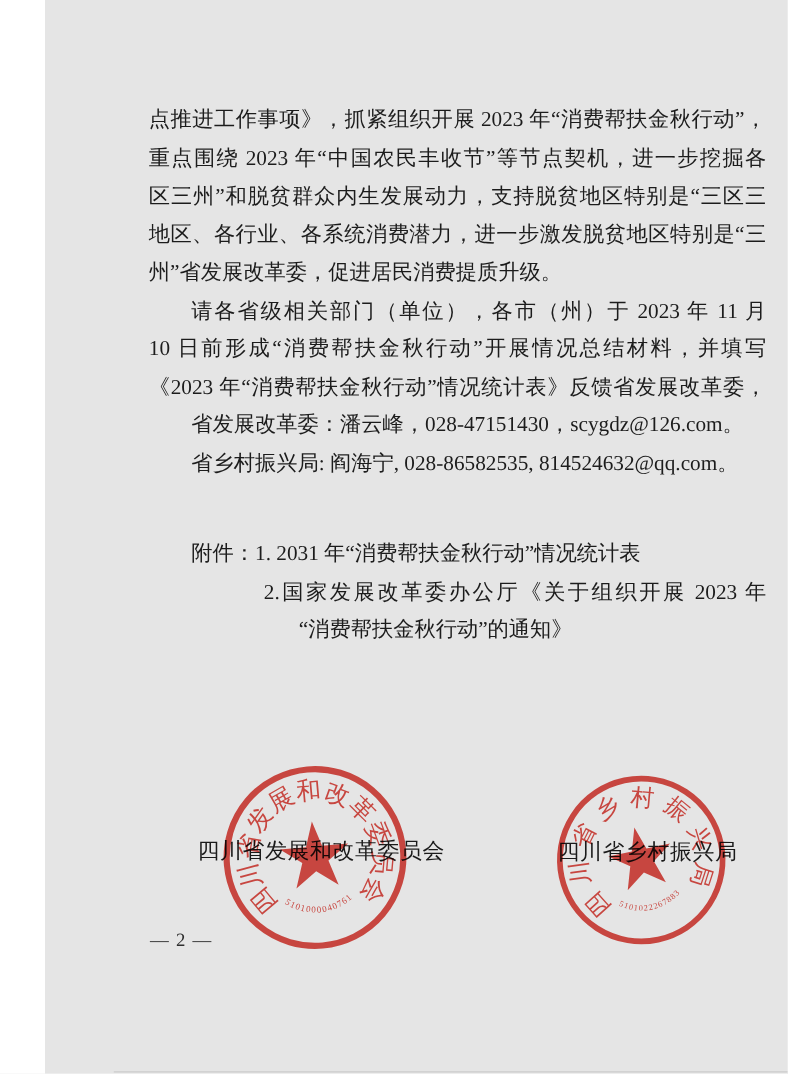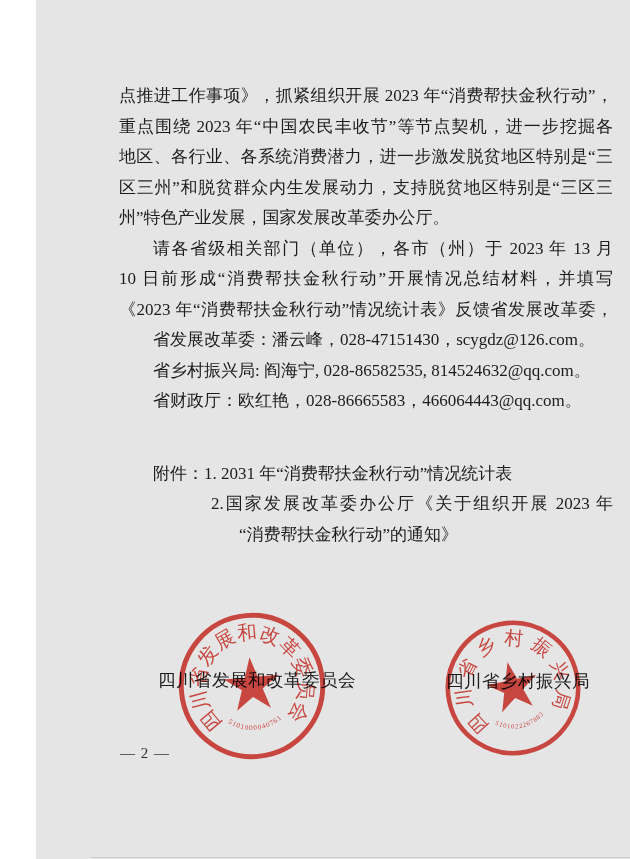--- a/index.html
+++ b/index.html
@@ -66,29 +66,28 @@
   }
 </style>
 </head>
 <body>
 
 <div class="page">
 
   <div class="doc">
     <div class="line j">点推进工作事项》，抓紧组织开展 2023 年“消费帮扶金秋行动”，</div>
     <div class="line j">重点围绕 2023 年“中国农民丰收节”等节点契机，进一步挖掘各</div>
+    <div class="line j">区三州”和脱贫群众内生发展动力，支持脱贫地区特别是“三区三</div>
     <div class="line j">地区、各行业、各系统消费潜力，进一步激发脱贫地区特别是“三</div>
-    <div class="line j">区三州”和脱贫群众内生发展动力，支持脱贫地区特别是“三区三</div>
-    <div class="line">州”特色产业发展，国家发展改革委办公厅。</div>
-    <div class="line j ind">请各省级相关部门（单位），各市（州）于 2023 年 13 月</div>
+    <div class="line">州”省发展改革委，促进居民消费提质升级。</div>
+    <div class="line j ind">请各省级相关部门（单位），各市（州）于 2023 年 11 月</div>
     <div class="line j">10 日前形成“消费帮扶金秋行动”开展情况总结材料，并填写</div>
     <div class="line j">《2023 年“消费帮扶金秋行动”情况统计表》反馈省发展改革委，</div>
     <div class="line ind">省发展改革委：潘云峰，028-47151430，scygdz@126.com。</div>
     <div class="line ind">省乡村振兴局: 阎海宁, 028-86582535, 814524632@qq.com。</div>
-    <div class="line ind">省财政厅：欧红艳，028-86665583，466064443@qq.com。</div>
 
     <div class="line ind att-gap">附件：1. 2031 年“消费帮扶金秋行动”情况统计表</div>
     <div class="line j att2">2.国家发展改革委办公厅《关于组织开展 2023 年</div>
     <div class="line att3">“消费帮扶金秋行动”的通知》</div>
   </div>
 
   <div class="sig sig-left">四川省发展和改革委员会</div>
   <div class="sig sig-right">四川省乡村振兴局</div>
 
   <svg class="seal seal-left" viewBox="0 0 200 200" style="color: rgb(220, 63, 55);">

